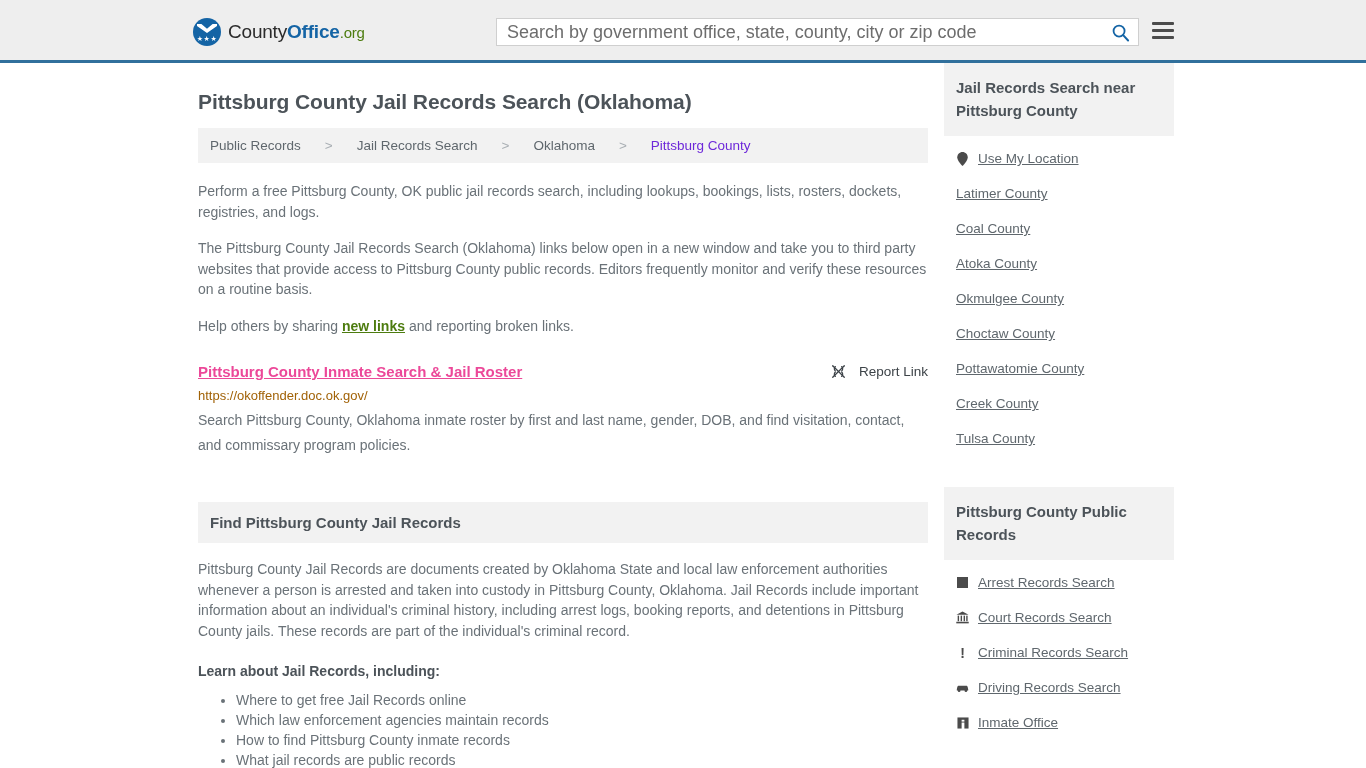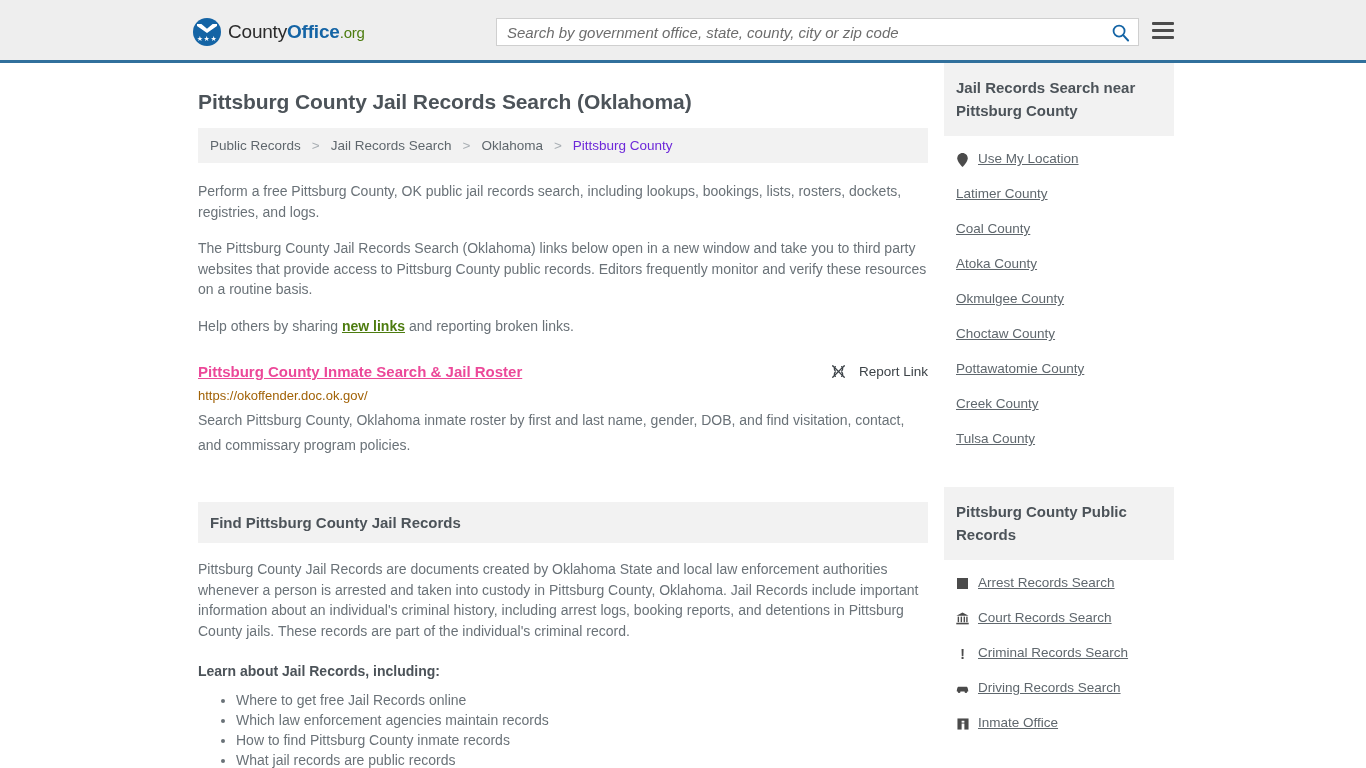--- a/index.html
+++ b/index.html
@@ -73,25 +73,24 @@
     border: 1px solid #cfcfcf;
     display: flex;
     align-items: center;
   }
   .search-input {
     flex: 1;
     border: 0;
     outline: none;
     background: transparent;
     font-family: "Liberation Sans", sans-serif;
-    font-size: 15px;
+    font-size: 18px;
     color: #14532d;
     padding: 0 10px;
     height: 100%;
-    font-style: italic;
   }
   .search-input::placeholder { color: #6d6d6d; opacity: 1; }
   .search-btn {
     width: 36px; height: 100%;
     border: 0; background: transparent;
     display: flex; align-items: center; justify-content: center;
     cursor: pointer; padding: 0;
   }
   .hamburger {
     position: absolute;
@@ -137,21 +136,21 @@
 
   
   .breadcrumb {
     background: #f2f2f2;
     padding: 10px 12px;
     font-size: 13.5px;
     color: #6a7278;
     display: flex;
     align-items: center;
     flex-wrap: wrap;
-    gap: 3px;
+    gap: 16px;
   }
   .breadcrumb a {
     color: #5f676d;
     text-decoration: none;
   }
   .breadcrumb .sep {
     color: #a8aeb3;
     padding: 0 8px;
   }
   .breadcrumb .current { color: #6d28d9; }
@@ -257,21 +256,21 @@
     font-weight: bold;
     color: #4c5359;
   }
   ul.side-list {
     list-style: none;
     margin: 0;
     padding: 14px 0 0 12px;
   }
   ul.side-list li {
     display: flex;
-    align-items: flex-end;
+    align-items: center;
     gap: 9px;
     margin-bottom: 18px;
     line-height: 17px;
   }
   ul.side-list li a {
     font-size: 13.5px;
     color: #5f676d;
     text-decoration: underline;
   }
   .side-icon {

